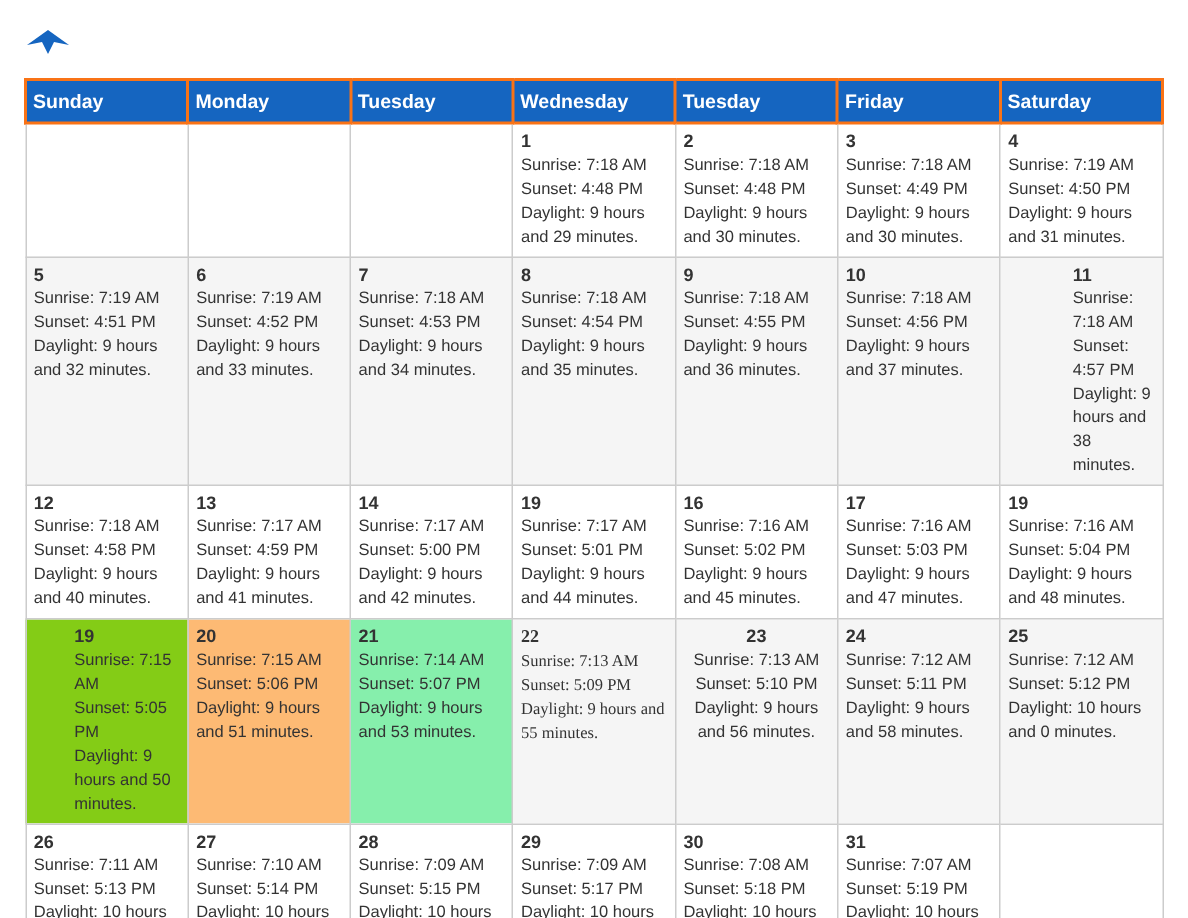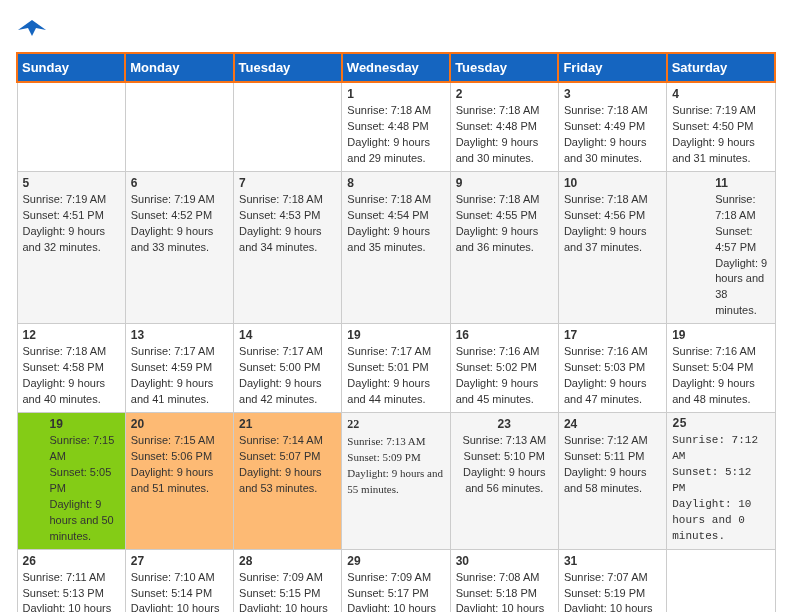--- a/index.html
+++ b/index.html
@@ -210,37 +210,37 @@
       </tr>
       <tr>
         <td style="background-color: #84cc16; padding-left: 32px;">
           <span class="day-number">19</span>
           <div class="day-info">Sunrise: 7:15 AM<br>Sunset: 5:05 PM<br>Daylight: 9 hours and 50 minutes.</div>
         </td>
         <td style="background-color: #fdba74;">
           <span class="day-number">20</span>
           <div class="day-info">Sunrise: 7:15 AM<br>Sunset: 5:06 PM<br>Daylight: 9 hours and 51 minutes.</div>
         </td>
-        <td style="background-color: #fdba74; margin-top: 17px;">
+        <td style="background-color: #86efac; margin-top: 17px;">
           <span class="day-number">21</span>
           <div class="day-info">Sunrise: 7:14 AM<br>Sunset: 5:07 PM<br>Daylight: 9 hours and 53 minutes.</div>
         </td>
         <td style="background-color: rgb(245, 245, 245); font-family: Liberation Serif, serif;">
           <span class="day-number">22</span>
           <div class="day-info">Sunrise: 7:13 AM<br>Sunset: 5:09 PM<br>Daylight: 9 hours and 55 minutes.</div>
         </td>
         <td style="background-color: rgb(245, 245, 245); text-align: center;">
           <span class="day-number">23</span>
           <div class="day-info">Sunrise: 7:13 AM<br>Sunset: 5:10 PM<br>Daylight: 9 hours and 56 minutes.</div>
         </td>
         <td style="background-color: rgb(245, 245, 245);">
           <span class="day-number">24</span>
           <div class="day-info">Sunrise: 7:12 AM<br>Sunset: 5:11 PM<br>Daylight: 9 hours and 58 minutes.</div>
         </td>
-        <td style="background-color: rgb(245, 245, 245); font-family: Liberation Mono, monospace;">
+        <td style="background-color: rgb(245, 245, 245);">
           <span class="day-number">25</span>
           <div class="day-info">Sunrise: 7:12 AM<br>Sunset: 5:12 PM<br>Daylight: 10 hours and 0 minutes.</div>
         </td>
       </tr>
       <tr>
         <td>
           <span class="day-number">26</span>
           <div class="day-info">Sunrise: 7:11 AM<br>Sunset: 5:13 PM<br>Daylight: 10 hours and 2 minutes.</div>
         </td>
         <td>

